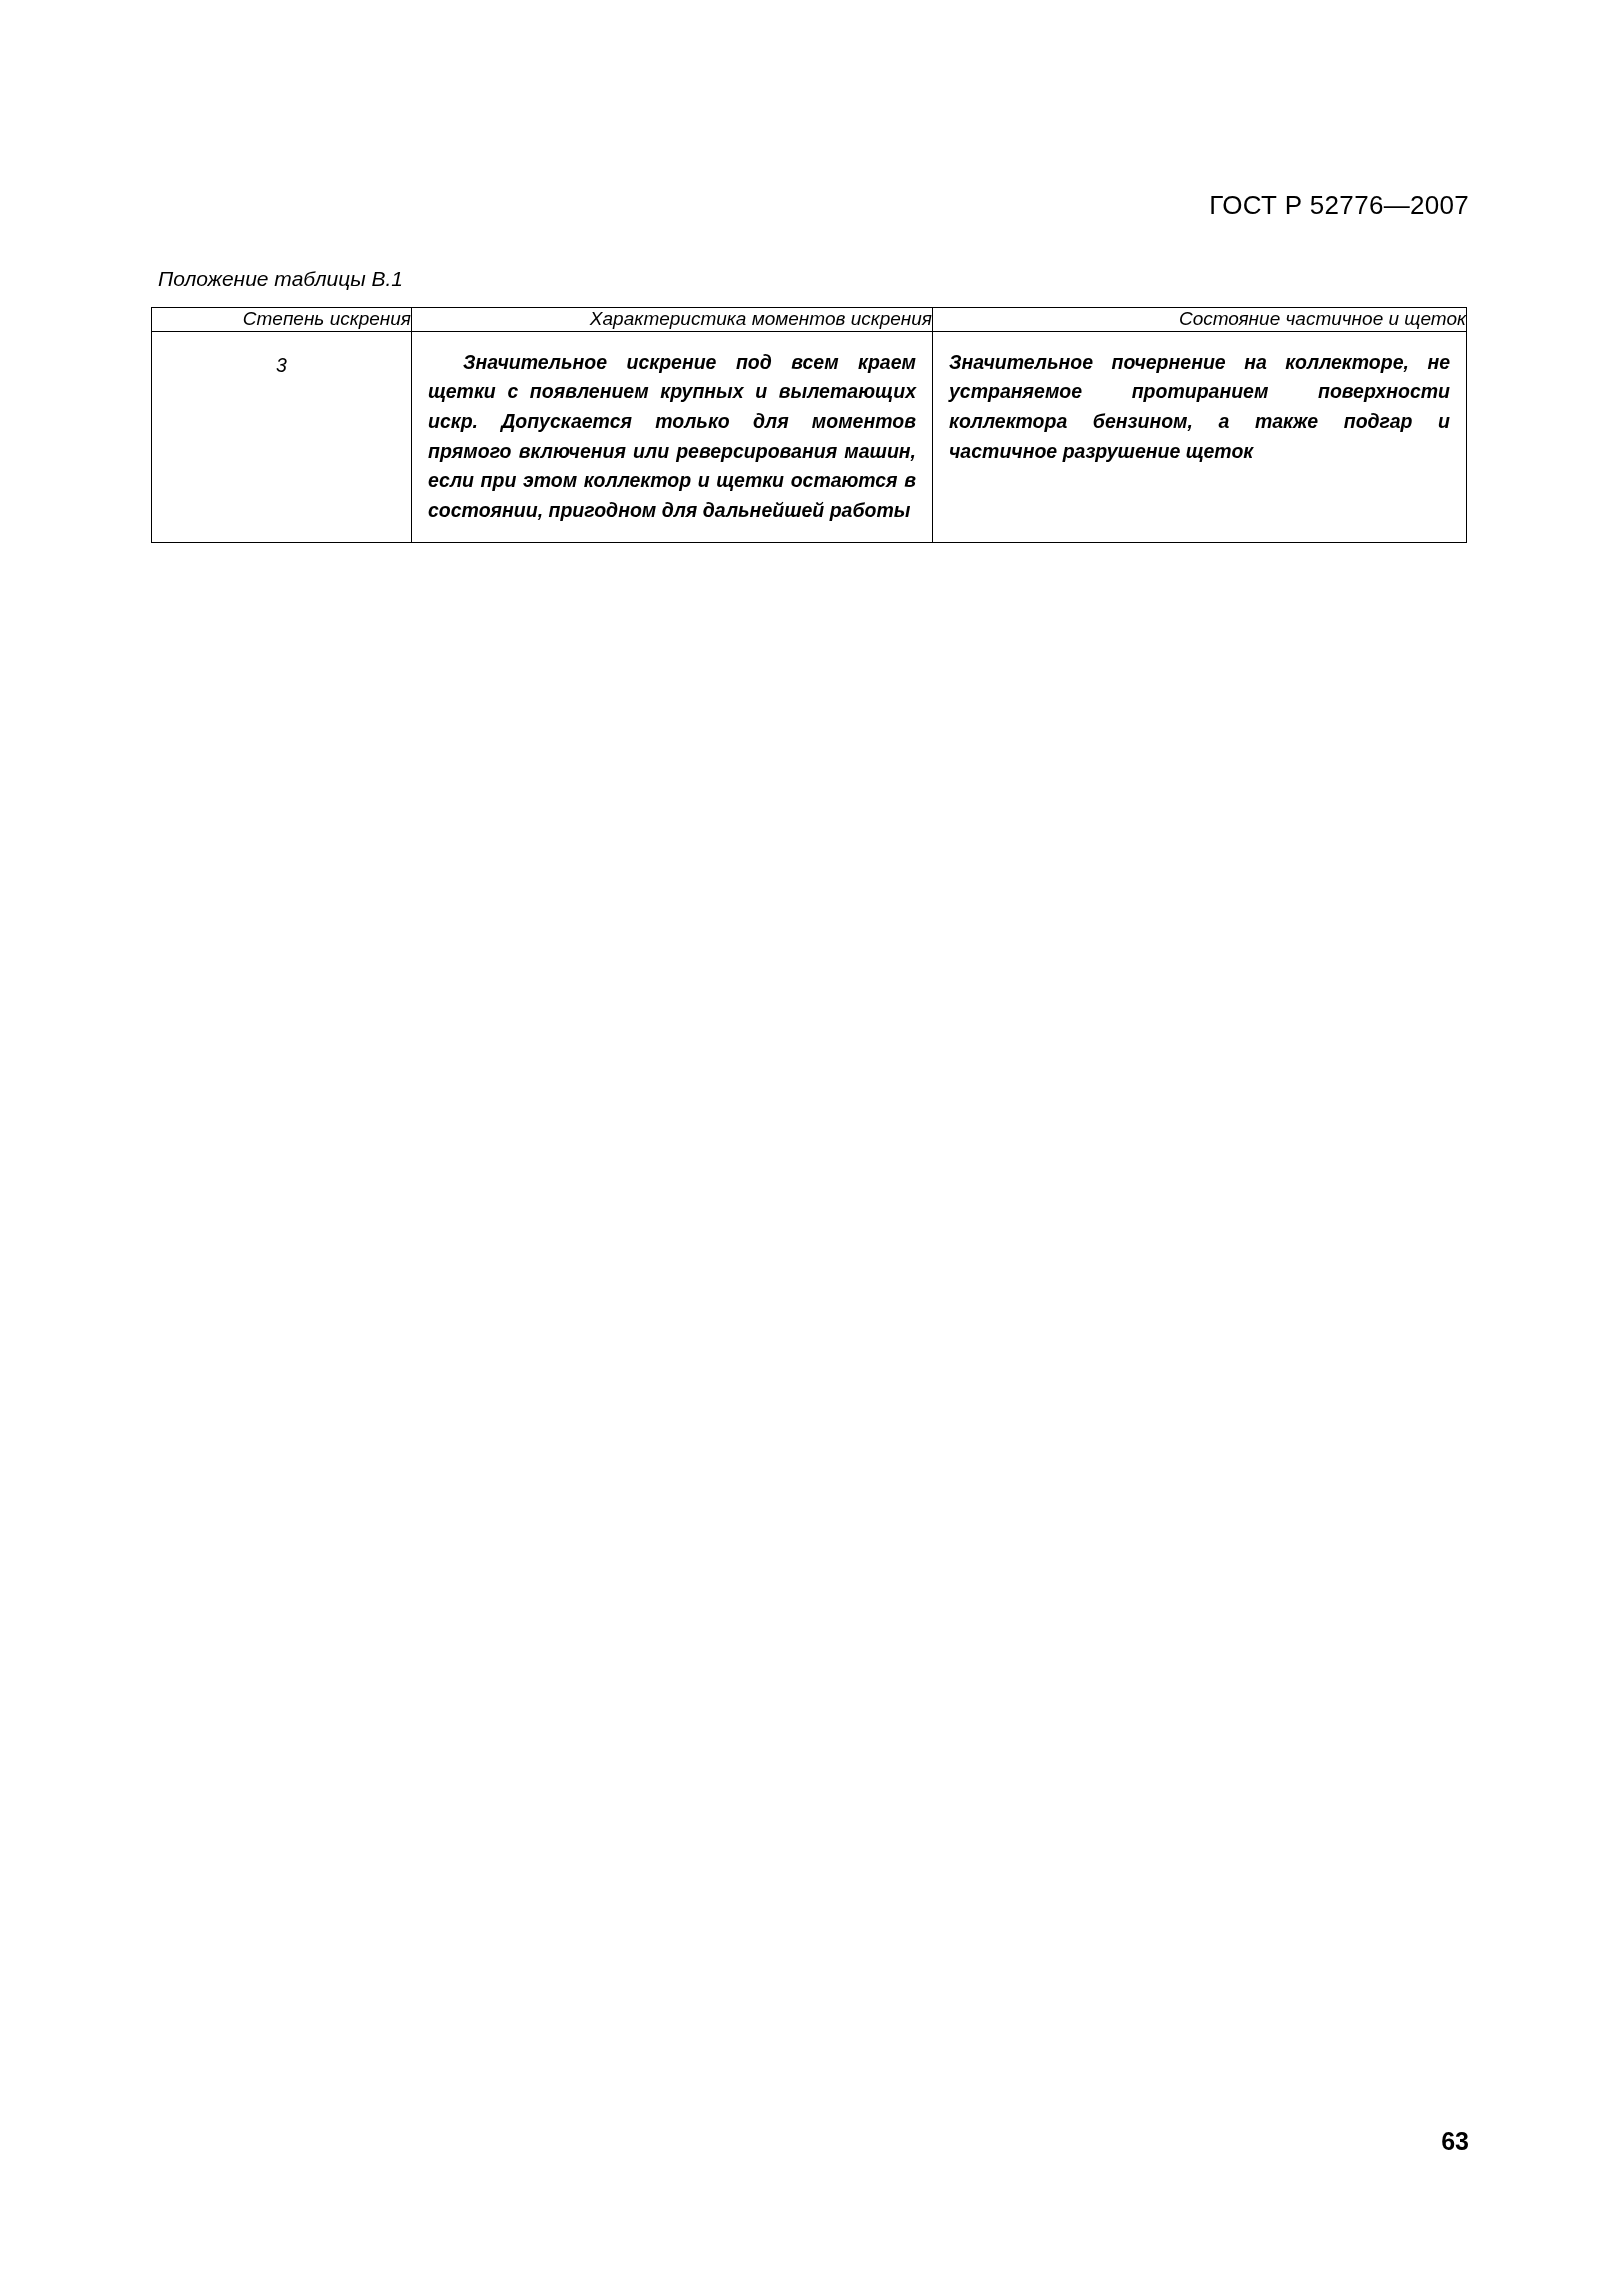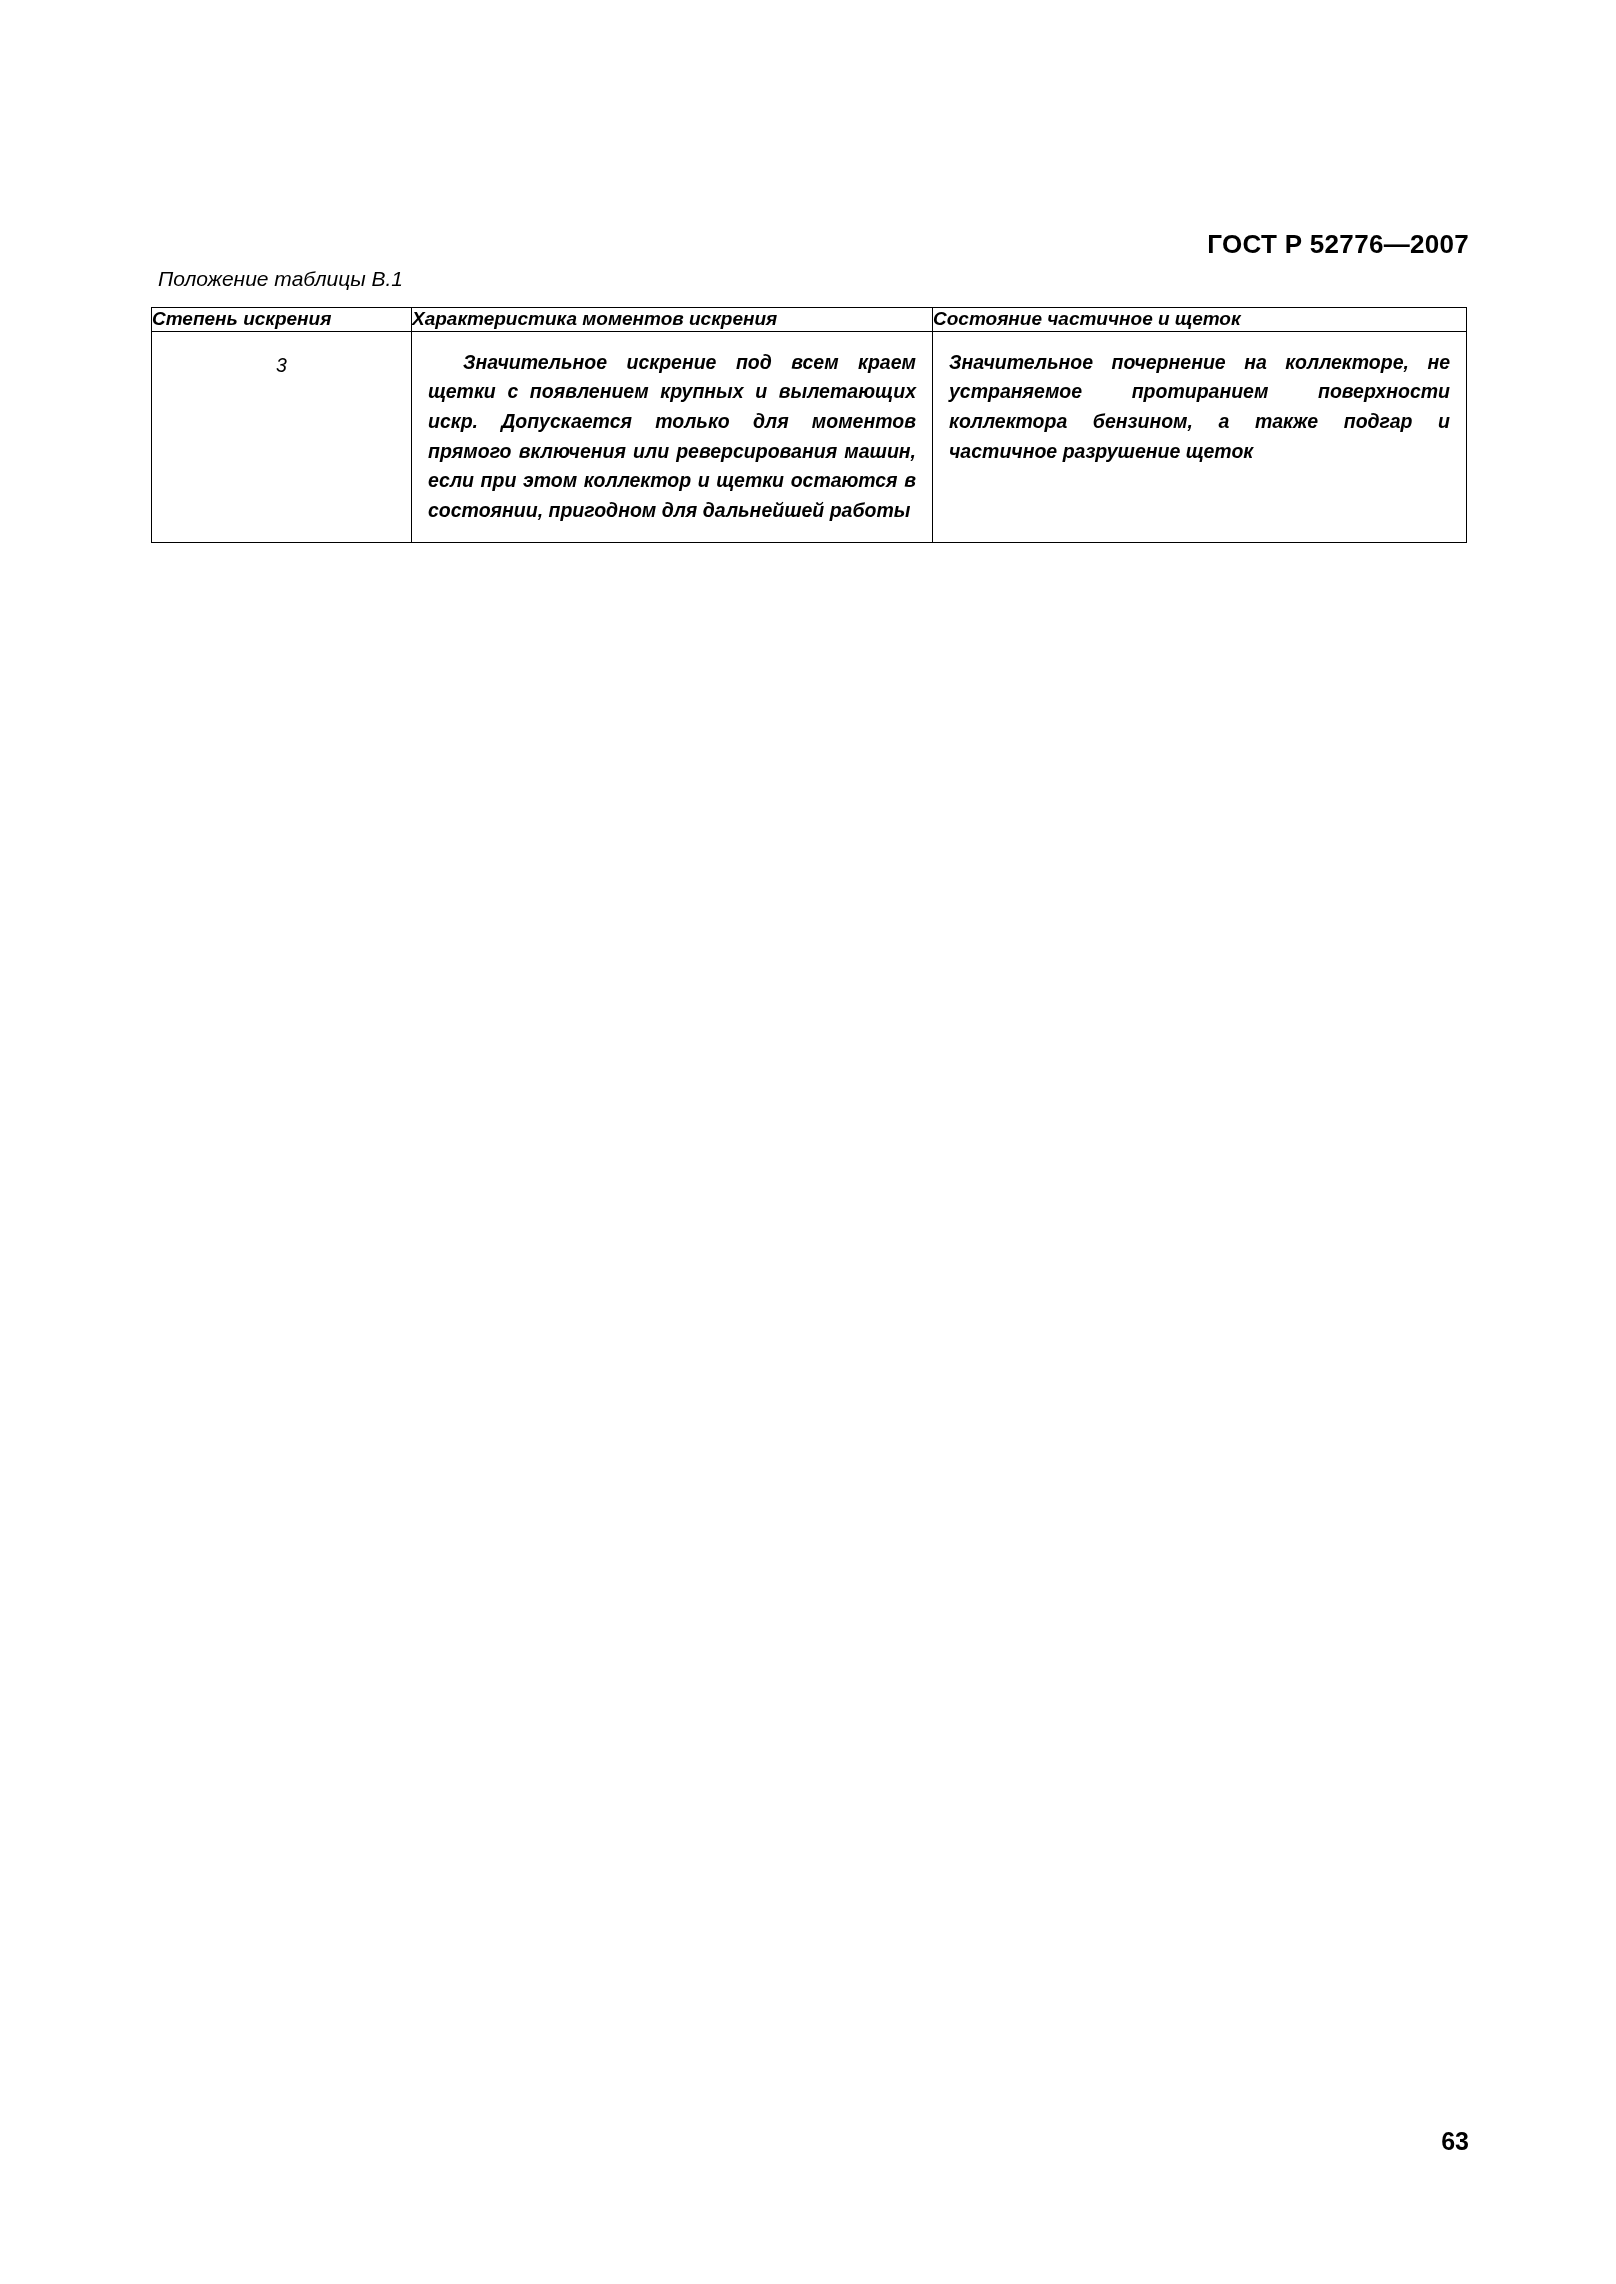--- a/index.html
+++ b/index.html
@@ -22,24 +22,23 @@
     box-sizing: border-box;
     padding: 0;
   }
 
   
   .doc-header {
     position: absolute;
     top: 190px;
     right: 148px;
     font-size: 26px;
-    font-weight: bold;
+    font-weight: normal;
     letter-spacing: 0.3px;
     white-space: nowrap;
-    margin-top: 39px;
   }
 
   
   .table-caption {
     position: absolute;
     top: 267px;
     left: 158px;
     font-size: 21px;
     font-style: italic;
     white-space: nowrap;
@@ -60,24 +59,24 @@
   table.b1 td, table.b1 th {
     border: 1.3px solid #000000;
     padding: 0;
     vertical-align: top;
   }
   .col1 { width: 260px; }
   .col2 { width: 521px; }
   .col3 { width: 534px; }
 
   .hdr-cell {
-    text-align: left;
+    text-align: right;
     font-style: italic;
     font-size: 19px;
-    font-weight: bold;
+    font-weight: normal;
     padding: 10.4px 6.5px 11.7px 6.5px;
     line-height: 1.2;
   }
 
   .body-cell {
     font-style: italic;
     font-size: 19.5px;
     line-height: 1.52;
     padding: 18px 18px 22px 18px;
     text-align: justify;

